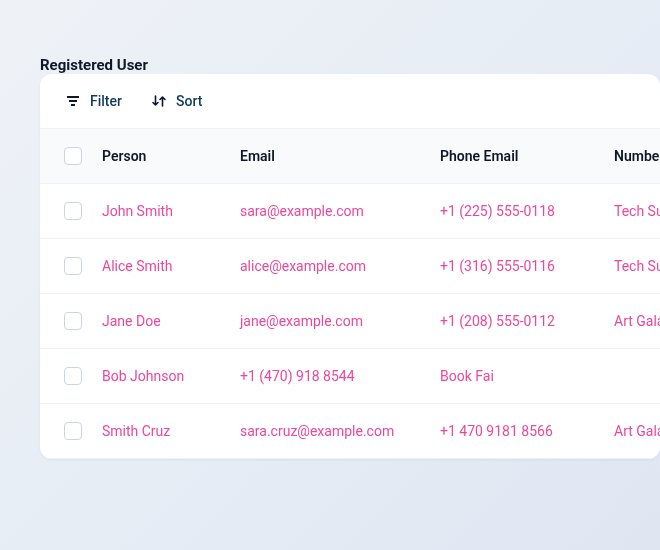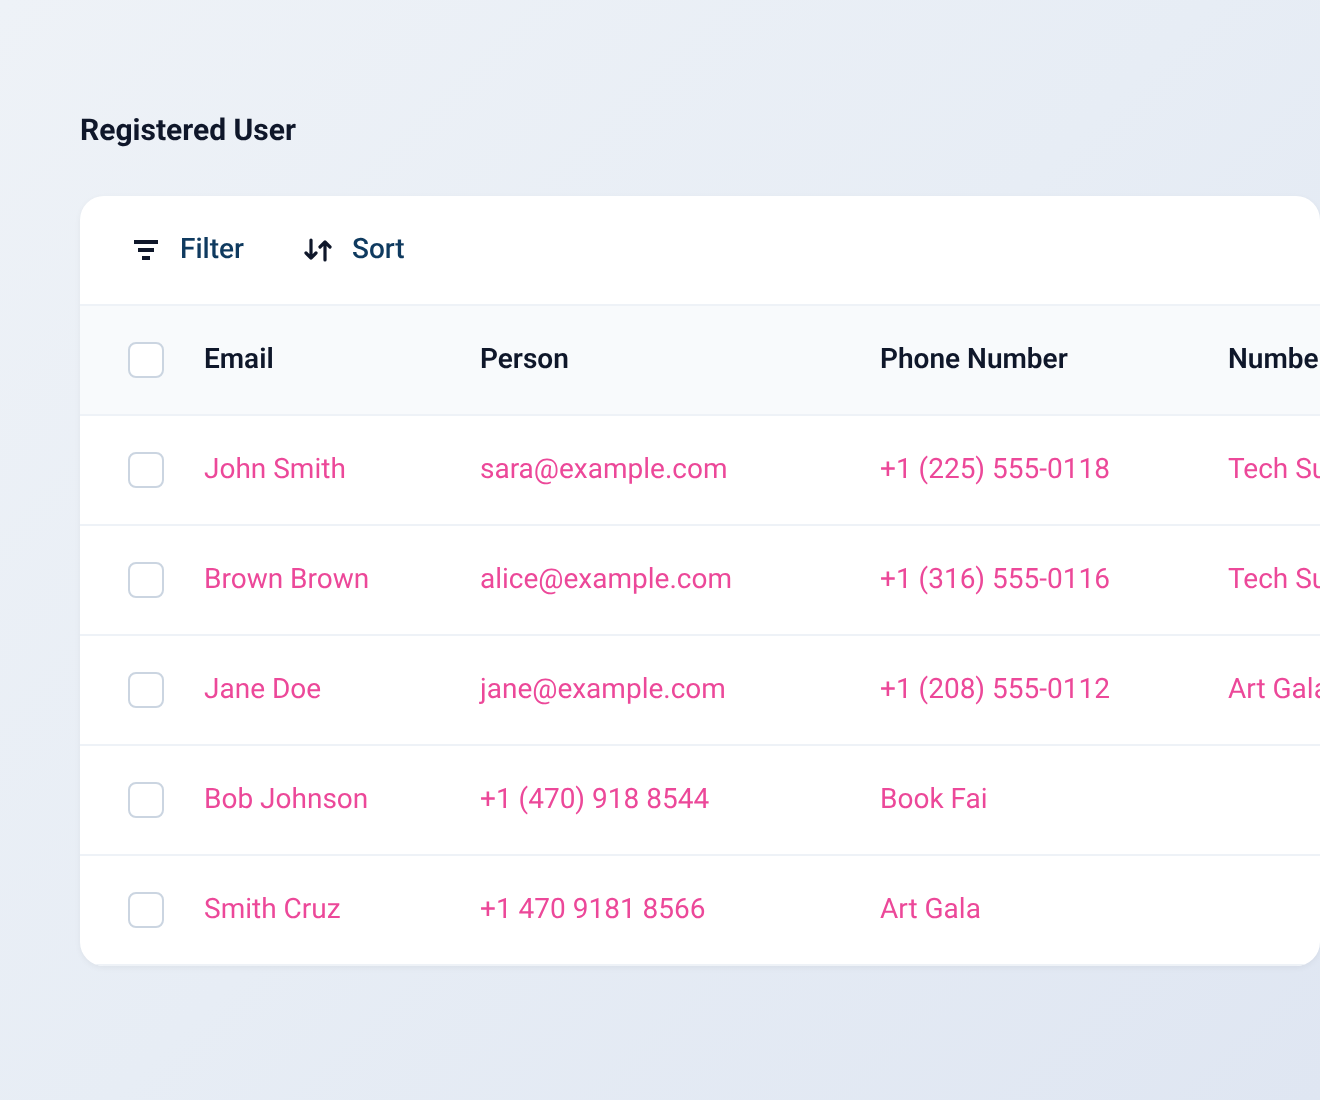--- a/index.html
+++ b/index.html
@@ -11,21 +11,20 @@
       font-family: -apple-system, BlinkMacSystemFont, 'Segoe UI', Roboto, sans-serif;
       position: relative;
     }
     .container {
       padding: 56px 0 0 40px;
     }
     .page-title {
       font-size: 15px;
       font-weight: 700;
       color: #0f172a;
-      margin-bottom: 24px;
     }
     .card {
       background: #ffffff;
       border-radius: 12px;
       box-shadow: 0 1px 3px rgba(0,0,0,0.05);
       overflow: hidden;
     }
     .toolbar {
       display: flex;
       align-items: flex-start;
@@ -114,41 +113,41 @@
           </svg>
         </span>
         <span class="tool-label">Sort</span>
       </div>
     </div>
 
     <div class="header-row">
       <div>
           <div class="checkbox"></div>
         </div>
+      <div class="header-cell">Person</div>
       <div class="header-cell">Email</div>
-      <div class="header-cell">Person</div>
-      <div class="header-cell">Phone Number</div>
+      <div class="header-cell">Phone Email</div>
       <div class="header-cell">Number</div>
     </div>
 
     <div class="data-row">
       <div>
           <div class="checkbox"></div>
         </div>
       <div class="data-cell">John Smith</div>
       <div class="data-cell">sara@example.com</div>
       <div class="data-cell">+1 (225) 555-0118</div>
       <div class="data-cell">Tech Sur</div>
     </div>
 
     <div class="data-row">
       <div>
           <div class="checkbox"></div>
         </div>
-      <div class="data-cell">Brown Brown</div>
+      <div class="data-cell">Alice Smith</div>
       <div class="data-cell">alice@example.com</div>
       <div class="data-cell">+1 (316) 555-0116</div>
       <div class="data-cell">Tech Sur</div>
     </div>
 
     <div class="data-row">
       <div>
           <div class="checkbox"></div>
         </div>
       <div class="data-cell">Jane Doe</div>
@@ -164,18 +163,19 @@
       <div class="data-cell">Bob Johnson</div>
       <div class="data-cell">+1 (470) 918 8544</div>
       <div class="data-cell">Book Fai</div>
     </div>
 
     <div class="data-row">
       <div>
           <div class="checkbox"></div>
         </div>
       <div class="data-cell">Smith Cruz</div>
+      <div class="data-cell">sara.cruz@example.com</div>
       <div class="data-cell">+1 470 9181 8566</div>
       <div class="data-cell">Art Gala</div>
     </div>
 
   </div>
 </div>
 
 </body></html>

